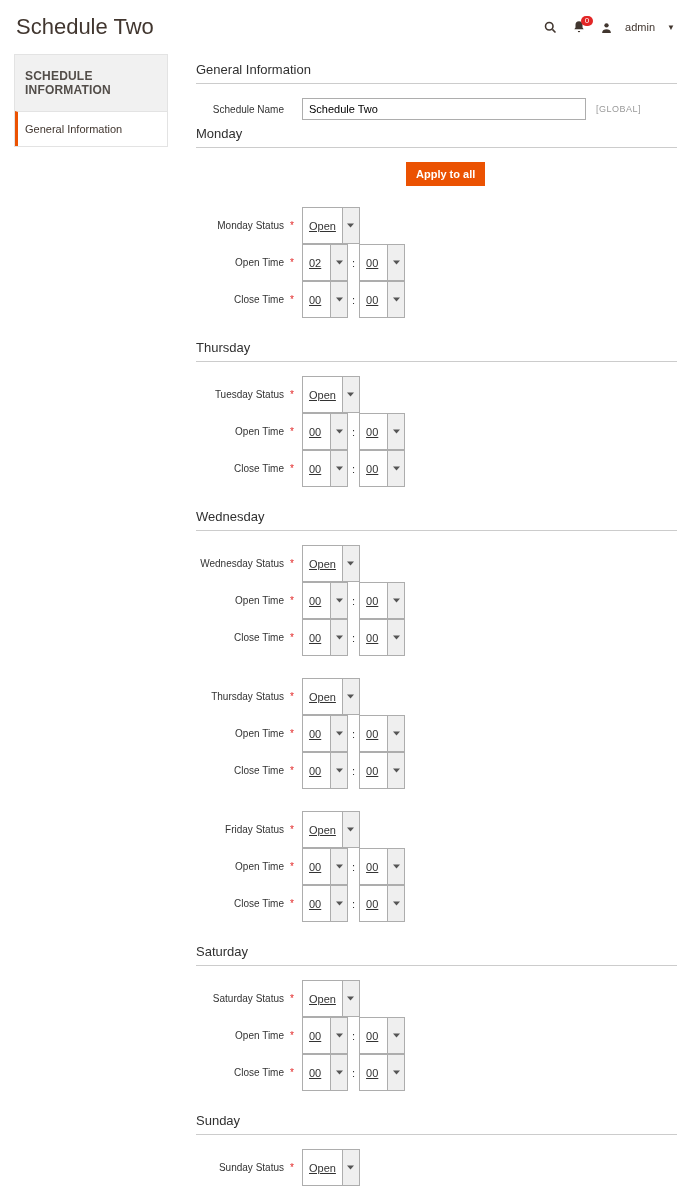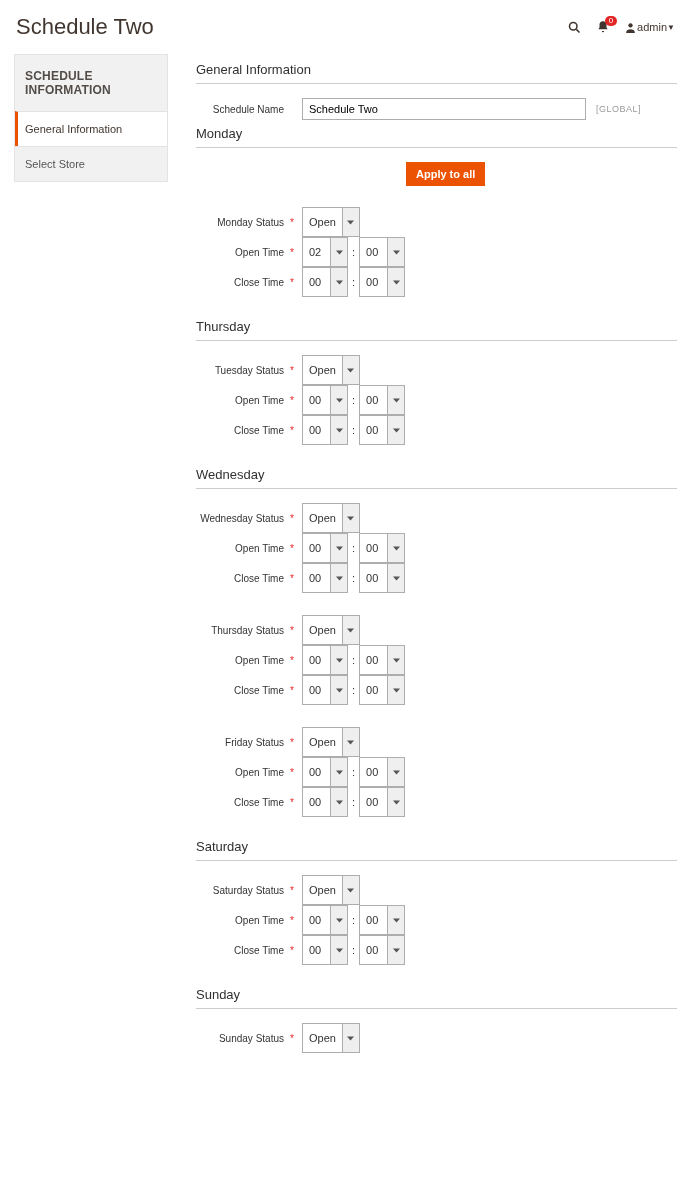--- a/index.html
+++ b/index.html
@@ -31,21 +31,21 @@
   .badge {
     position: absolute;
     top: -4px; right: -7px;
     background: #e22626;
     color: #fff;
     font-size: 8px;
     border-radius: 8px;
     padding: 1px 4px;
     line-height: 1;
   }
-  .admin-user { display:flex; align-items:center; gap:0; font-size:11px; color:#41362f; cursor:pointer;}
+  .admin-user { display:flex; align-items:center; gap:12px; font-size:11px; color:#41362f; cursor:pointer;}
   .admin-user .caret { font-size:8px; }
   .layout { display:flex; padding: 0 14px 30px; gap: 28px; }
   .sidebar { width: 154px; flex-shrink:0; margin-top:6px;}
   .side-card {
     background: #f1f1f1;
     border: 1px solid #e3e3e3;
   }
   .side-title {
     font-size: 12px;
     font-weight: 600;
@@ -86,21 +86,21 @@
   .req-star { color:#e22626; font-size:10px; margin-right:6px; width:6px; display:inline-block;}
   .text-input {
     border:1px solid #adadad;
     height:22px;
     font-size:11px;
     padding: 0 6px;
     width: 284px;
     background:#fff;
   }
   .scope-label { font-size:9px; color:#999; margin-left:10px; letter-spacing:.5px;}
-  .select-combo { display:inline-flex; height:30px;}
+  .select-combo { display:inline-flex; height:37px;text-decoration:underline;}
   .select-box {
     border:1px solid #adadad; border-right:none;
     background:#fff; font-size:11px; padding:0 6px;
     display:flex; align-items:center; min-width:28px;
   }
   .select-box.wide { min-width:34px; }
   .select-arrow {
     width:18px; border:1px solid #adadad; background:#efefef;
     display:flex; align-items:center; justify-content:center;
     cursor:pointer;
@@ -144,21 +144,20 @@
     </span>
   </div>
 </div>
 
 <div class="layout">
   <div class="sidebar">
     <div class="side-card">
       <div class="side-title">SCHEDULE INFORMATION</div>
       <div id="sidebar-items">
           <div class="side-item active">General Information</div>
-          <div class="side-item inactive">Select Store</div>
         </div>
     </div>
   </div>
 
   <div class="main">
     <div class="section-heading">General Information</div>
     <div class="field-row">
       <div class="field-label">Schedule Name</div>
       <span class="req-star"></span>
       <input class="text-input" type="text" value="Schedule Two" style="">

